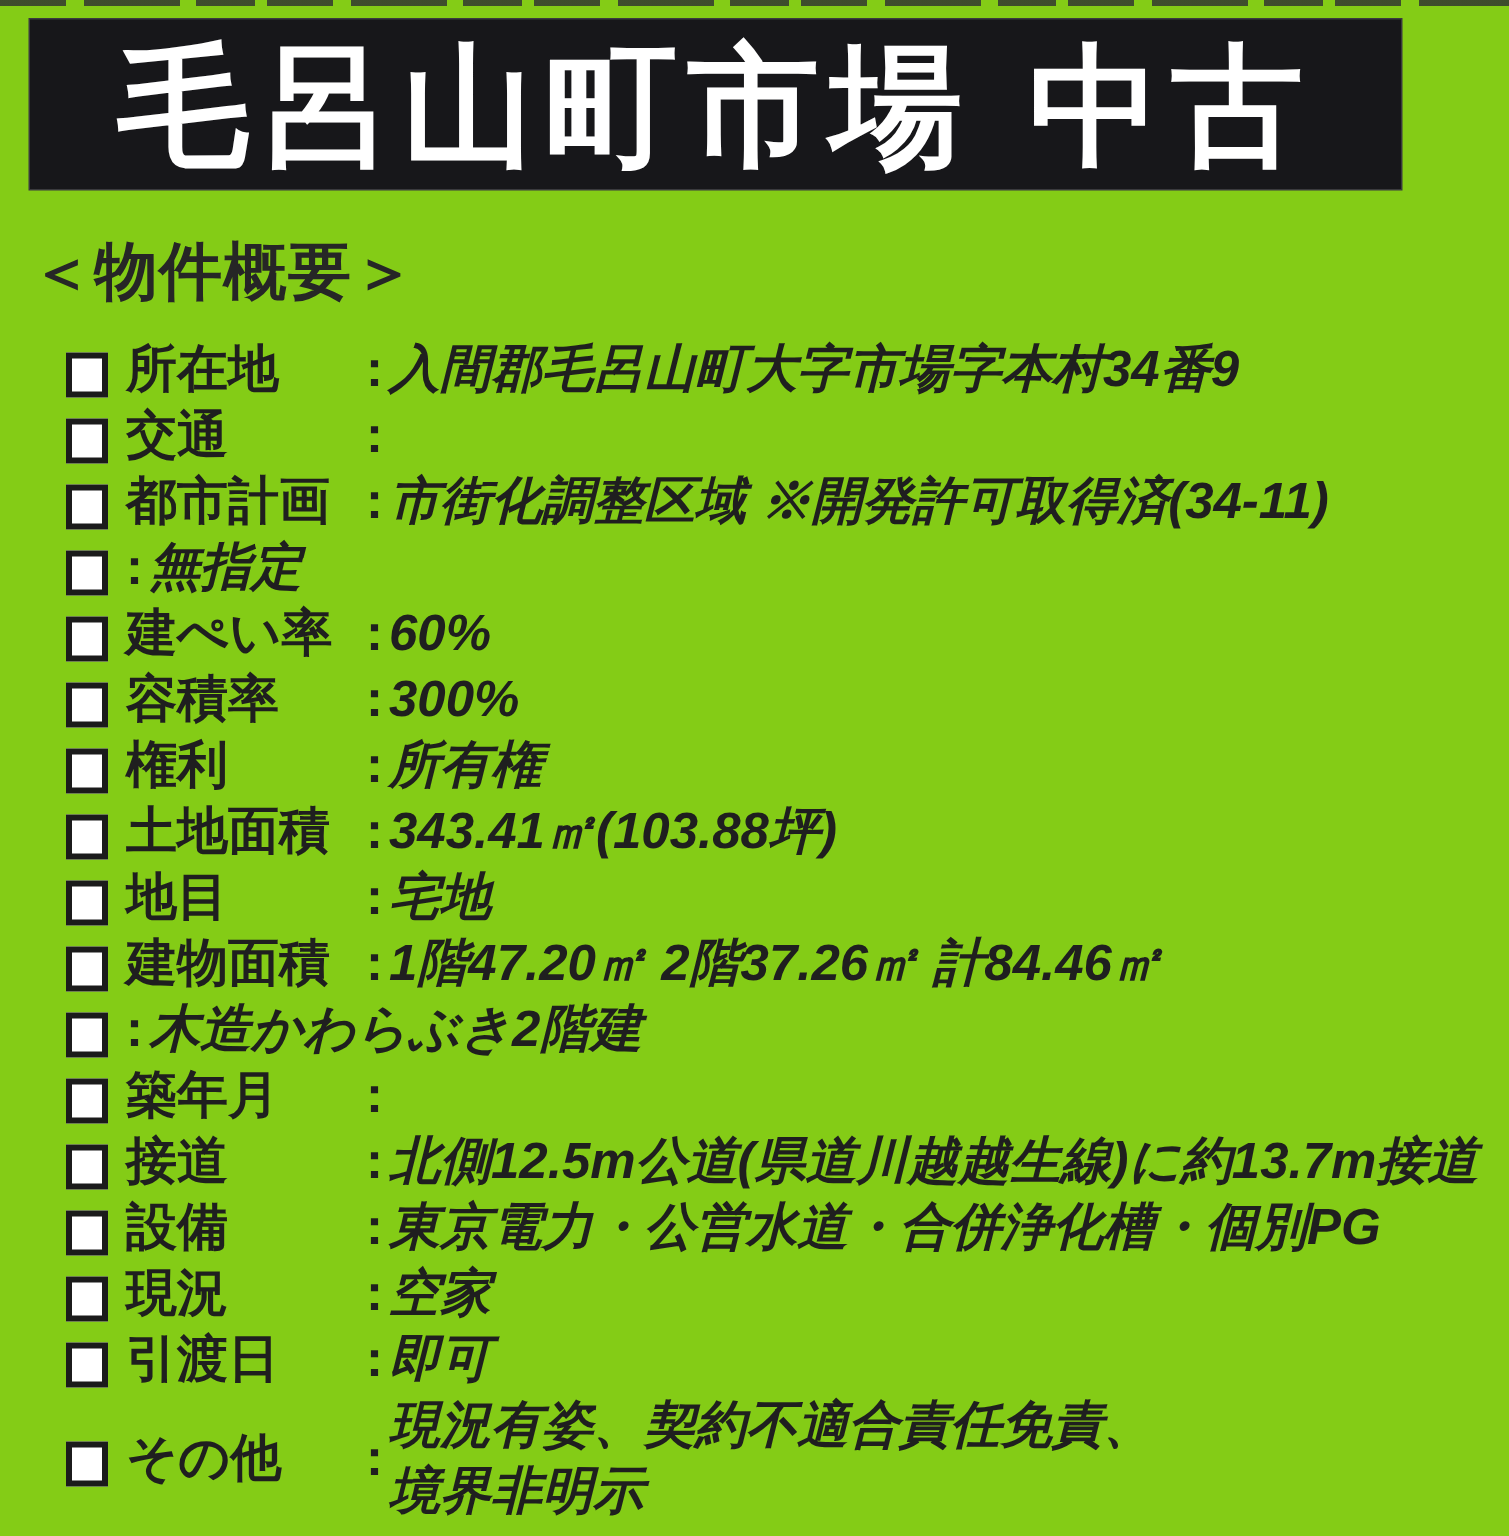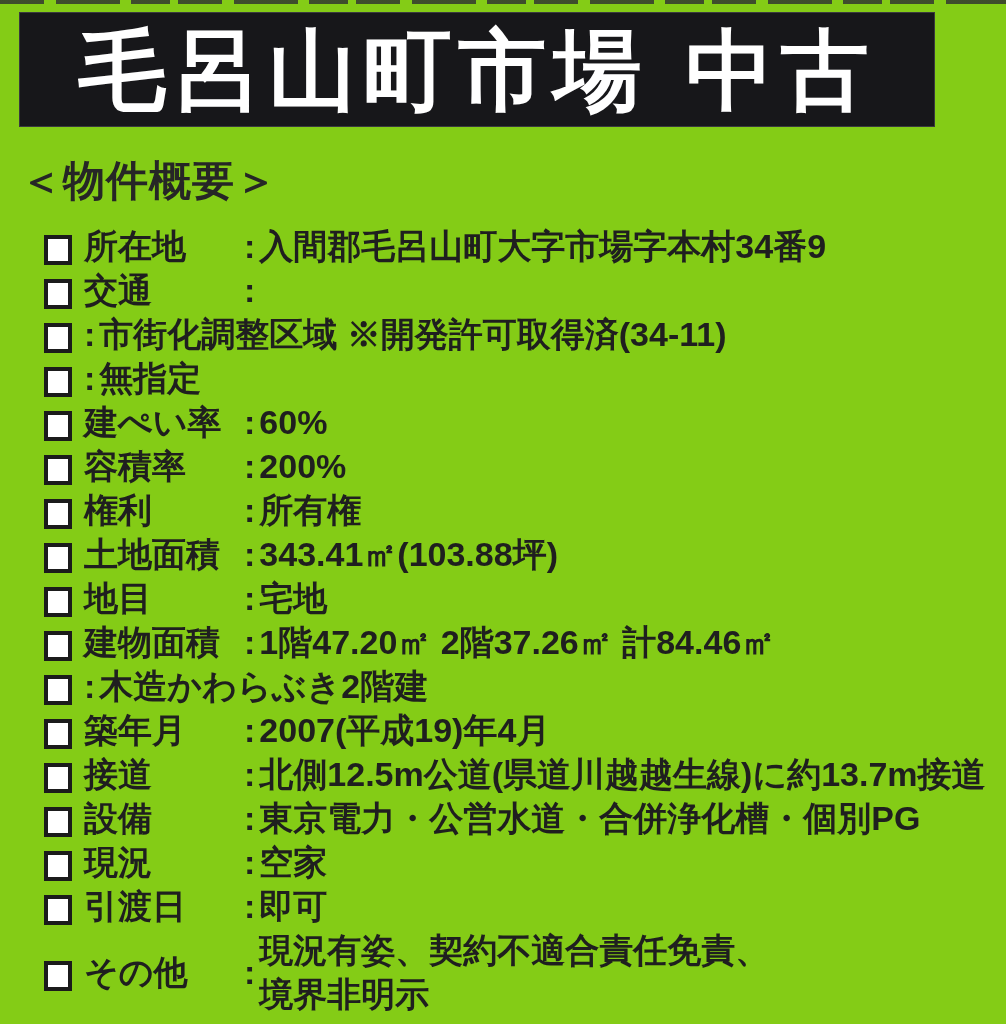--- a/index.html
+++ b/index.html
@@ -93,20 +93,21 @@
     color: #1f1f1f;
     margin-right: 4px;
   }
   .value {
     flex: 1 1 auto;
     font-size: 34px;
     line-height: 44px;
     font-weight: 600;
     color: #1f1f1f;
     white-space: pre-line;
+    font-style: italic;
   }
 </style>
 </head>
 <body>
 
 <div class="page">
 
   <div class="top-cut"></div>
 
   <div class="banner">
@@ -122,39 +123,40 @@
         <span class="colon">:</span>
         <span class="value">入間郡毛呂山町大字市場字本村34番9</span>
       </div>
       <div class="row">
         <span class="checkbox"></span>
         <span class="label">交通</span>
         <span class="colon">:</span>
       </div>
       <div class="row">
         <span class="checkbox"></span>
+        <span class="label">都市計画</span>
         <span class="colon">:</span>
         <span class="value">市街化調整区域 ※開発許可取得済(34-11)</span>
       </div>
       <div class="row">
         <span class="checkbox"></span>
         <span class="colon">:</span>
         <span class="value">無指定</span>
       </div>
       <div class="row">
         <span class="checkbox"></span>
         <span class="label">建ぺい率</span>
         <span class="colon">:</span>
         <span class="value">60%</span>
       </div>
       <div class="row">
         <span class="checkbox"></span>
         <span class="label">容積率</span>
         <span class="colon">:</span>
-        <span class="value">200%</span>
+        <span class="value">300%</span>
       </div>
       <div class="row">
         <span class="checkbox"></span>
         <span class="label">権利</span>
         <span class="colon">:</span>
         <span class="value">所有権</span>
       </div>
       <div class="row">
         <span class="checkbox"></span>
         <span class="label">土地面積</span>
@@ -175,21 +177,20 @@
       </div>
       <div class="row">
         <span class="checkbox"></span>
         <span class="colon">:</span>
         <span class="value">木造かわらぶき2階建</span>
       </div>
       <div class="row">
         <span class="checkbox"></span>
         <span class="label">築年月</span>
         <span class="colon">:</span>
-        <span class="value">2007(平成19)年4月</span>
       </div>
       <div class="row">
         <span class="checkbox"></span>
         <span class="label">接道</span>
         <span class="colon">:</span>
         <span class="value">北側12.5m公道(県道川越越生線)に約13.7m接道</span>
       </div>
       <div class="row">
         <span class="checkbox"></span>
         <span class="label">設備</span>

